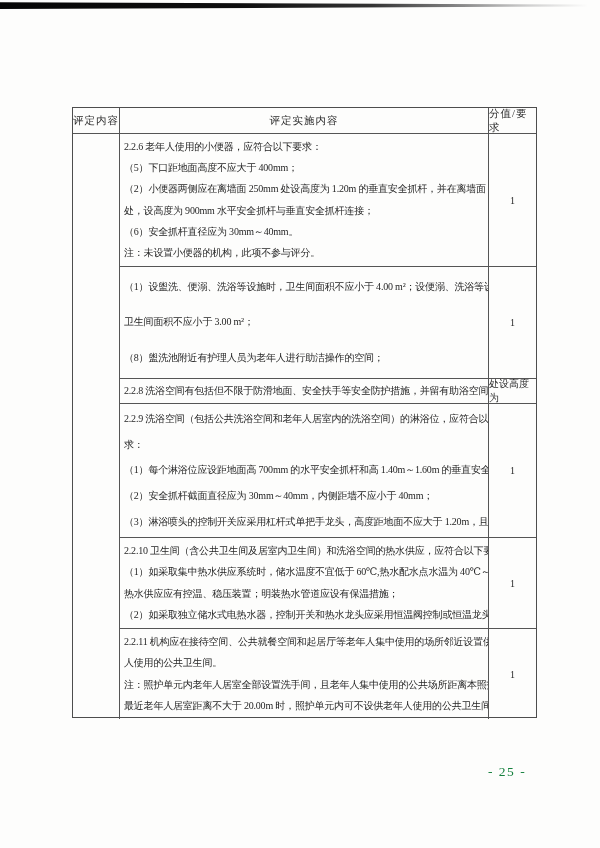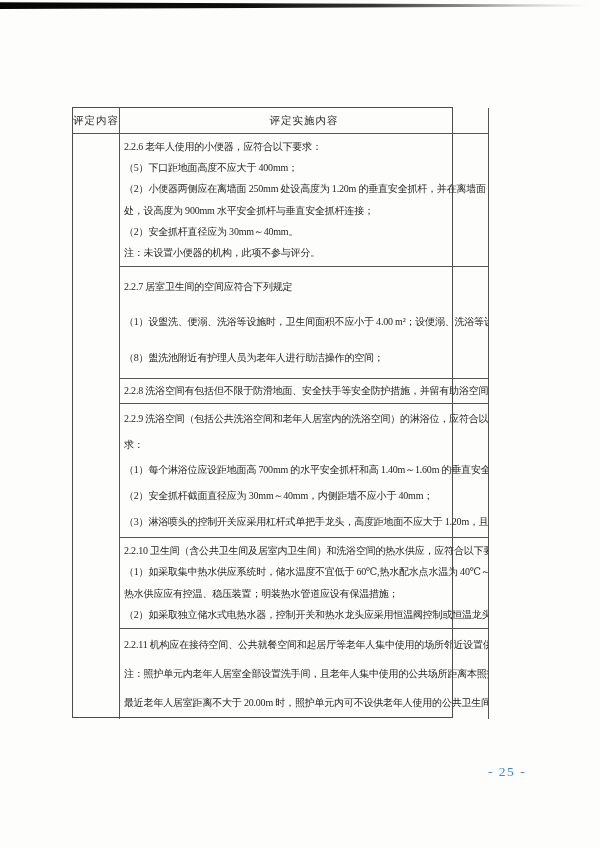--- a/index.html
+++ b/index.html
@@ -10,21 +10,21 @@
     color:#222;
     overflow:hidden;
   }
   
   .top-scan-bar{
     position:absolute;top:2px;left:0;width:600px;height:7px;
     background:linear-gradient(to right,#060606 0%,#0e0e0e 40%,#333 62%,#8f8f8f 78%,#cfcfcf 88%,rgba(255,255,255,0) 98%);
     clip-path:polygon(0 5%,100% 36%,100% 64%,0 100%);
   }
   .eval-table{
-    position:absolute;left:72px;top:107px;width:381px;height:611px;
+    position:absolute;left:72px;top:107px;width:465px;height:611px;
     border:1px solid #4d4d4d;
     display:grid;
     grid-template-columns:46px 369px 1fr;
     grid-template-rows:26px 133px 112px 25px 134px 91px 90px;
     box-sizing:border-box;
     background:#fdfdfc;
   }
   .cell{box-sizing:border-box;overflow:hidden;}
   .b-left{border-left:1px solid #555;}
   .b-bottom{border-bottom:1px solid #555;}
@@ -41,46 +41,46 @@
     font-size:10px;line-height:20px;white-space:nowrap;
     letter-spacing:-0.2px;color:#262626;
   }
   .score-cell{
     display:flex;align-items:center;justify-content:center;
     font-size:10px;color:#2a2a2a;
   }
   .single-line{justify-content:center;}
   .page-number{
     position:absolute;left:488px;top:764px;
-    font-size:13.5px;color:#3b82f6;letter-spacing:1.5px;
+    font-size:13.5px;color:#15803d;letter-spacing:1.5px;
   }
 </style>
 </head>
 <body>
 
 <div class="top-scan-bar"></div>
 
 <div class="eval-table" id="evalTable">
   <div class="cell hdr b-bottom">评定内容</div>
   <div class="cell hdr b-left b-bottom">评定实施内容</div>
   <div class="cell hdr b-left b-bottom">分值/要求</div>
   <div class="cell col1-body"></div>
 
 <div class="cell b-left content-cell b-bottom" style="grid-area: 2 / 2;">
       <div class="content-line">2.2.6 老年人使用的小便器，应符合以下要求：</div>
       <div class="content-line">（5）下口距地面高度不应大于 400mm；</div>
       <div class="content-line">（2）小便器两侧应在离墙面 250mm 处设高度为 1.20m 的垂直安全抓杆，并在离墙面 550mm</div>
       <div class="content-line">处，设高度为 900mm 水平安全抓杆与垂直安全抓杆连接；</div>
-      <div class="content-line">（2）安全抓杆直径应为 30mm～40mm。</div>
+      <div class="content-line">（6）安全抓杆直径应为 30mm～40mm。</div>
       <div class="content-line">注：未设置小便器的机构，此项不参与评分。</div>
     </div>
     <div class="cell b-left score-cell b-bottom" style="grid-area: 2 / 3;">1</div>
     <div class="cell b-left content-cell b-bottom" style="grid-area: 3 / 2;">
-      <div class="content-line">2.2.7 居室卫生间的空间应符合下列规定</div>
       <div class="content-line">（1）设盥洗、便溺、洗浴等设施时，卫生间面积不应小于 4.00 m²；设便溺、洗浴等设施时，</div>
+      <div class="content-line">卫生间面积不应小于 3.00 m²；</div>
       <div class="content-line">（8）盥洗池附近有护理人员为老年人进行助洁操作的空间；</div>
     </div>
     <div class="cell b-left score-cell b-bottom" style="grid-area: 3 / 3;">1</div>
     <div class="cell b-left content-cell b-bottom single-line" style="grid-area: 4 / 2;">
       <div class="content-line">2.2.8 洗浴空间有包括但不限于防滑地面、安全扶手等安全防护措施，并留有助浴空间。</div>
     </div>
     <div class="cell b-left score-cell b-bottom" style="grid-area: 4 / 3;">处设高度为</div>
     <div class="cell b-left content-cell b-bottom" style="grid-area: 5 / 2;">
       <div class="content-line">2.2.9 洗浴空间（包括公共洗浴空间和老年人居室内的洗浴空间）的淋浴位，应符合以下要</div>
       <div class="content-line">求：</div>
@@ -91,19 +91,20 @@
     <div class="cell b-left score-cell b-bottom" style="grid-area: 5 / 3;">1</div>
     <div class="cell b-left content-cell b-bottom" style="grid-area: 6 / 2;">
       <div class="content-line">2.2.10 卫生间（含公共卫生间及居室内卫生间）和洗浴空间的热水供应，应符合以下要求：</div>
       <div class="content-line">（1）如采取集中热水供应系统时，储水温度不宜低于 60℃,热水配水点水温为 40℃～50℃；</div>
       <div class="content-line">热水供应应有控温、稳压装置；明装热水管道应设有保温措施；</div>
       <div class="content-line">（2）如采取独立储水式电热水器，控制开关和热水龙头应采用恒温阀控制或恒温龙头。</div>
     </div>
     <div class="cell b-left score-cell b-bottom" style="grid-area: 6 / 3;">1</div>
     <div class="cell b-left content-cell" style="grid-area: 7 / 2;">
       <div class="content-line">2.2.11 机构应在接待空间、公共就餐空间和起居厅等老年人集中使用的场所邻近设置供老年</div>
+      <div class="content-line">人使用的公共卫生间。</div>
       <div class="content-line">注：照护单元内老年人居室全部设置洗手间，且老年人集中使用的公共场所距离本照护单元</div>
       <div class="content-line">最近老年人居室距离不大于 20.00m 时，照护单元内可不设供老年人使用的公共卫生间。</div>
     </div>
     <div class="cell b-left score-cell" style="grid-area: 7 / 3;">1</div>
   </div>
 
 <div class="page-number">- 25 -</div>
 
 </body></html>

